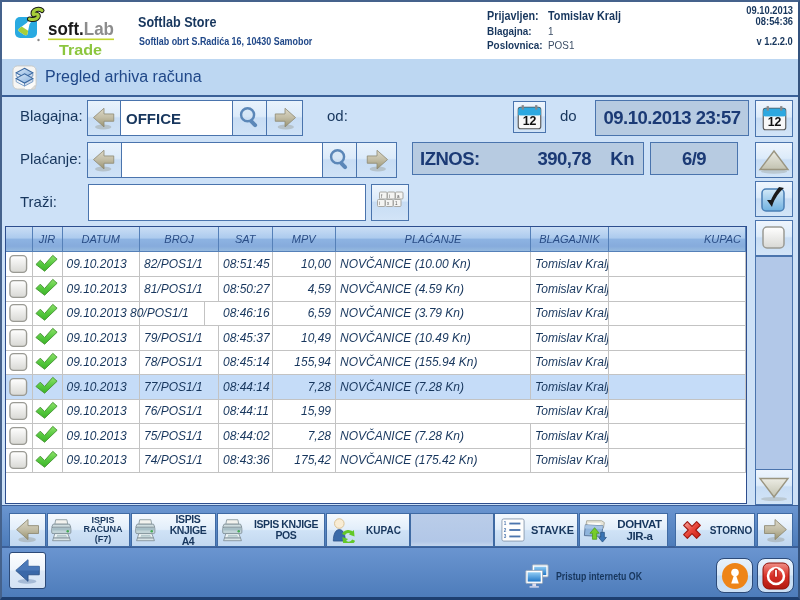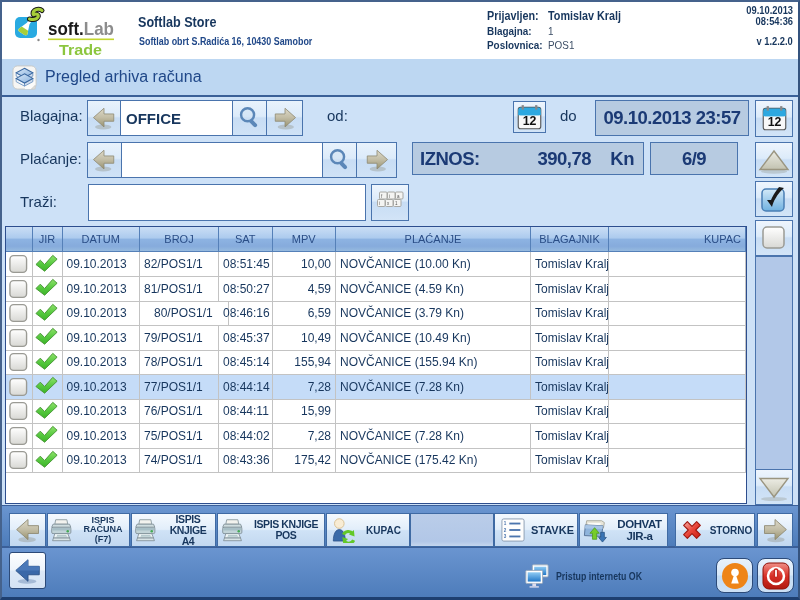--- a/index.html
+++ b/index.html
@@ -26,21 +26,21 @@
 
 .flabel { position:absolute; font-size:15px; color:#17365d; }
 .group { position:absolute; border:1px solid #4a74ad; display:flex; background:#dcebfb; }
 .gbtn { height:100%; border-right:1px solid #4a74ad; background:linear-gradient(180deg,#e8f2fc 0%,#dcebfa 45%,#c8ddf4 50%,#cfe2f6 100%); display:flex; align-items:center; justify-content:center; }
 .gbtn.last { border-right:none; border-left:1px solid #4a74ad; }
 .ginput { height:100%; background:#fff; color:#17365d; font-size:15px; font-weight:bold; display:flex; align-items:center; padding-left:5px; }
 .datefld { position:absolute; background:#b7cbe1; border:1px solid #4a74ad; color:#1b3a75; font-size:18.5px; font-weight:bold; display:flex; align-items:center; justify-content:center; letter-spacing:-0.5px; }
 .sqbtn { position:absolute; border:1px solid #4a74ad; background:linear-gradient(180deg,#eef5fd 0%,#dcebfa 45%,#c8ddf4 50%,#d2e4f7 100%); display:flex; align-items:center; justify-content:center; }
 
 
-#tbl { position:absolute; left:5px; top:129px; width:742px; height:278px; background:#fff; border:1px solid #2d4e8e; }
+#tbl { position:absolute; left:5px; top:129px; width:742px; height:278px; background:#fff; border:1px solid #2d4e8e;font-style:italic; }
 #thead { position:absolute; left:0; top:0; width:740px; height:25px; background:linear-gradient(180deg,#cadef5 0%,#adcbee 45%,#8db3e2 52%,#86abdc 80%,#96badf 100%); border-bottom:1px solid #5580b8; }
 .th { position:absolute; top:0; height:24px; font-size:11px; color:#2a4d86; display:flex; align-items:center; justify-content:center; border-right:1px solid #5580b8; }
 .row { position:absolute; left:0; width:740px; height:25px; border-bottom:1px solid #c3c3c3; }
 .row.sel { background:#c5dcf8; }
 .td { position:absolute; top:0; height:24px; font-size:12px; color:#17365d; display:flex; align-items:center; border-right:1px solid #c3c3c3; padding:0 4px; white-space:nowrap; overflow:hidden; }
 
 
 .rcol-btn { position:absolute; left:755px; width:38px; border:1px solid #4a74ad; background:linear-gradient(180deg,#eef5fd 0%,#dcebfa 45%,#c8ddf4 50%,#d2e4f7 100%); display:flex; align-items:center; justify-content:center; }
 
 
@@ -417,21 +417,21 @@
             <svg width="20" height="20" viewBox="0 0 20 20" style="margin-left:-1px;">
               <use href="#rowcb"></use>
             </svg>
           </div>
           <div class="td" style="left:26.5px; width:30.0px; justify-content:center; padding:0;">
             <svg width="25" height="21" viewBox="0 0 26 21">
               <use href="#grncheck"></use>
             </svg>
           </div>
           <div class="td" style="left:56.5px; width:77.5px;">09.10.2013</div>
-          <div class="td" style="left:144px; width:79px;">80/POS1/1</div>
+          <div class="td" style="left:120px; width:79px;">80/POS1/1</div>
           <div class="td" style="left:213px; width:53.5px;">08:46:16</div>
           <div class="td" style="left:266.5px; width:63.5px; justify-content:flex-end;">6,59</div>
           <div class="td" style="left:330px; width:195px;">NOVČANICE (3.79 Kn)</div>
           <div class="td" style="left:525px; width:78px;">Tomislav Kralj</div>
           <div class="td" style="left:603px; width:137px;"></div>
         </div>
     <div class="row" style="top:98.5px;">
           <div class="td" style="left:0px; width:26.5px;">
             <svg width="20" height="20" viewBox="0 0 20 20" style="margin-left:-1px;">
               <use href="#rowcb"></use>

